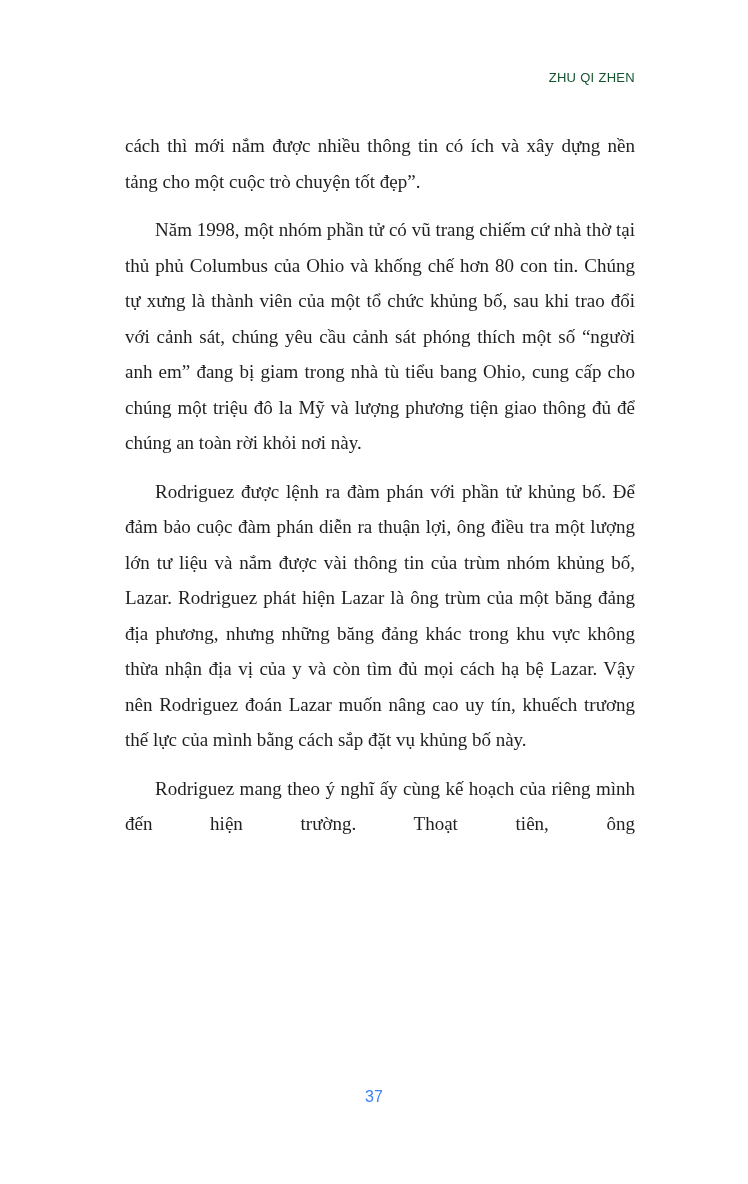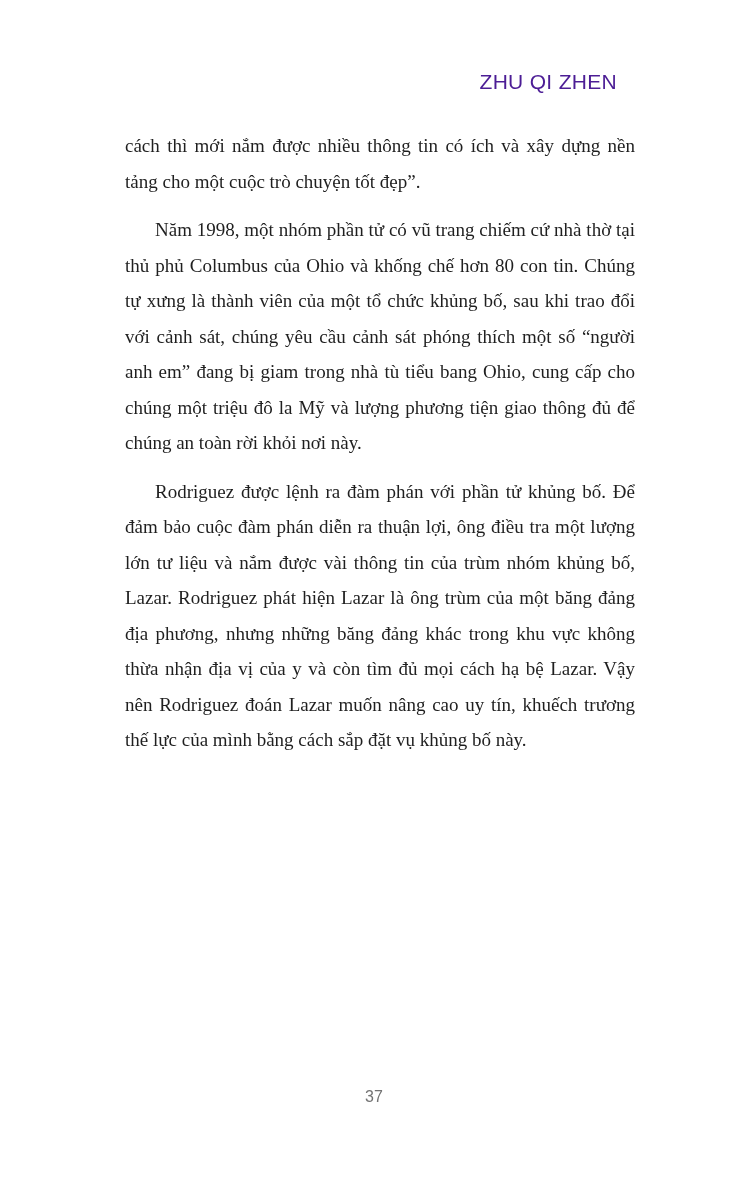--- a/index.html
+++ b/index.html
@@ -15,26 +15,26 @@
     }
     .page {
       position: absolute;
       left: 0; top: 0;
       width: 748px;
       height: 1184px;
       background: #ffffff;
     }
     .running-header {
       position: absolute;
-      right: 131px;
+      right: 113px;
       top: 70px;
       font-family: "Liberation Sans", "DejaVu Sans", sans-serif;
-      font-size: 21px;
+      font-size: 13px;
       letter-spacing: 0.3px;
-      color: #4c1d95;
+      color: #14532d;
     }
     .body-text {
       position: absolute;
       left: 125px;
       top: 128px;
       width: 510px;
       font-family: "Liberation Serif", "DejaVu Serif", serif;
       font-size: 19px;
       line-height: 35.5px;
       color: #1f1f1f;
@@ -52,29 +52,30 @@
       text-align-last: justify;
     }
     .page-number {
       position: absolute;
       left: 0;
       width: 748px;
       top: 1088px;
       text-align: center;
       font-family: "Liberation Sans", "DejaVu Sans", sans-serif;
       font-size: 16px;
-      color: #737373;
+      color: #3b82f6;
     }
   </style>
 </head>
 <body>
 
 <div class="page">
   <div class="running-header">ZHU QI ZHEN</div>
 
   <div class="body-text">
     <p class="continuation">cách thì mới nắm được nhiều thông tin có ích và xây dựng nền tảng cho một cuộc trò chuyện tốt đẹp”.</p>
     <p>Năm 1998, một nhóm phần tử có vũ trang chiếm cứ nhà thờ tại thủ phủ Columbus của Ohio và khống chế hơn 80 con tin. Chúng tự xưng là thành viên của một tổ chức khủng bố, sau khi trao đổi với cảnh sát, chúng yêu cầu cảnh sát phóng thích một số “người anh em” đang bị giam trong nhà tù tiểu bang Ohio, cung cấp cho chúng một triệu đô la Mỹ và lượng phương tiện giao thông đủ để chúng an toàn rời khỏi nơi này.</p>
     <p>Rodriguez được lệnh ra đàm phán với phần tử khủng bố. Để đảm bảo cuộc đàm phán diễn ra thuận lợi, ông điều tra một lượng lớn tư liệu và nắm được vài thông tin của trùm nhóm khủng bố, Lazar. Rodriguez phát hiện Lazar là ông trùm của một băng đảng địa phương, nhưng những băng đảng khác trong khu vực không thừa nhận địa vị của y và còn tìm đủ mọi cách hạ bệ Lazar. Vậy nên Rodriguez đoán Lazar muốn nâng cao uy tín, khuếch trương thế lực của mình bằng cách sắp đặt vụ khủng bố này.</p>
+    <p class="last-open">Rodriguez mang theo ý nghĩ ấy cùng kế hoạch của riêng mình đến hiện trường. Thoạt tiên, ông</p>
   </div>
 
   <div class="page-number">37</div>
 </div>
 
 </body></html>

